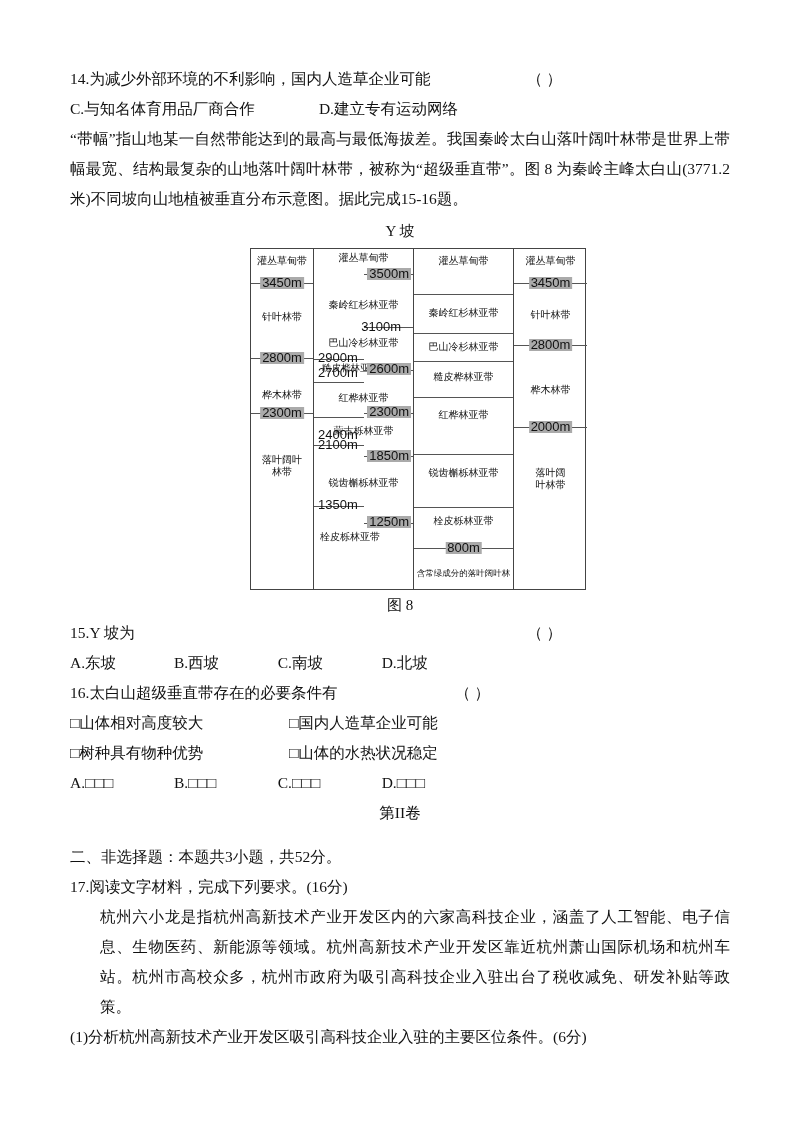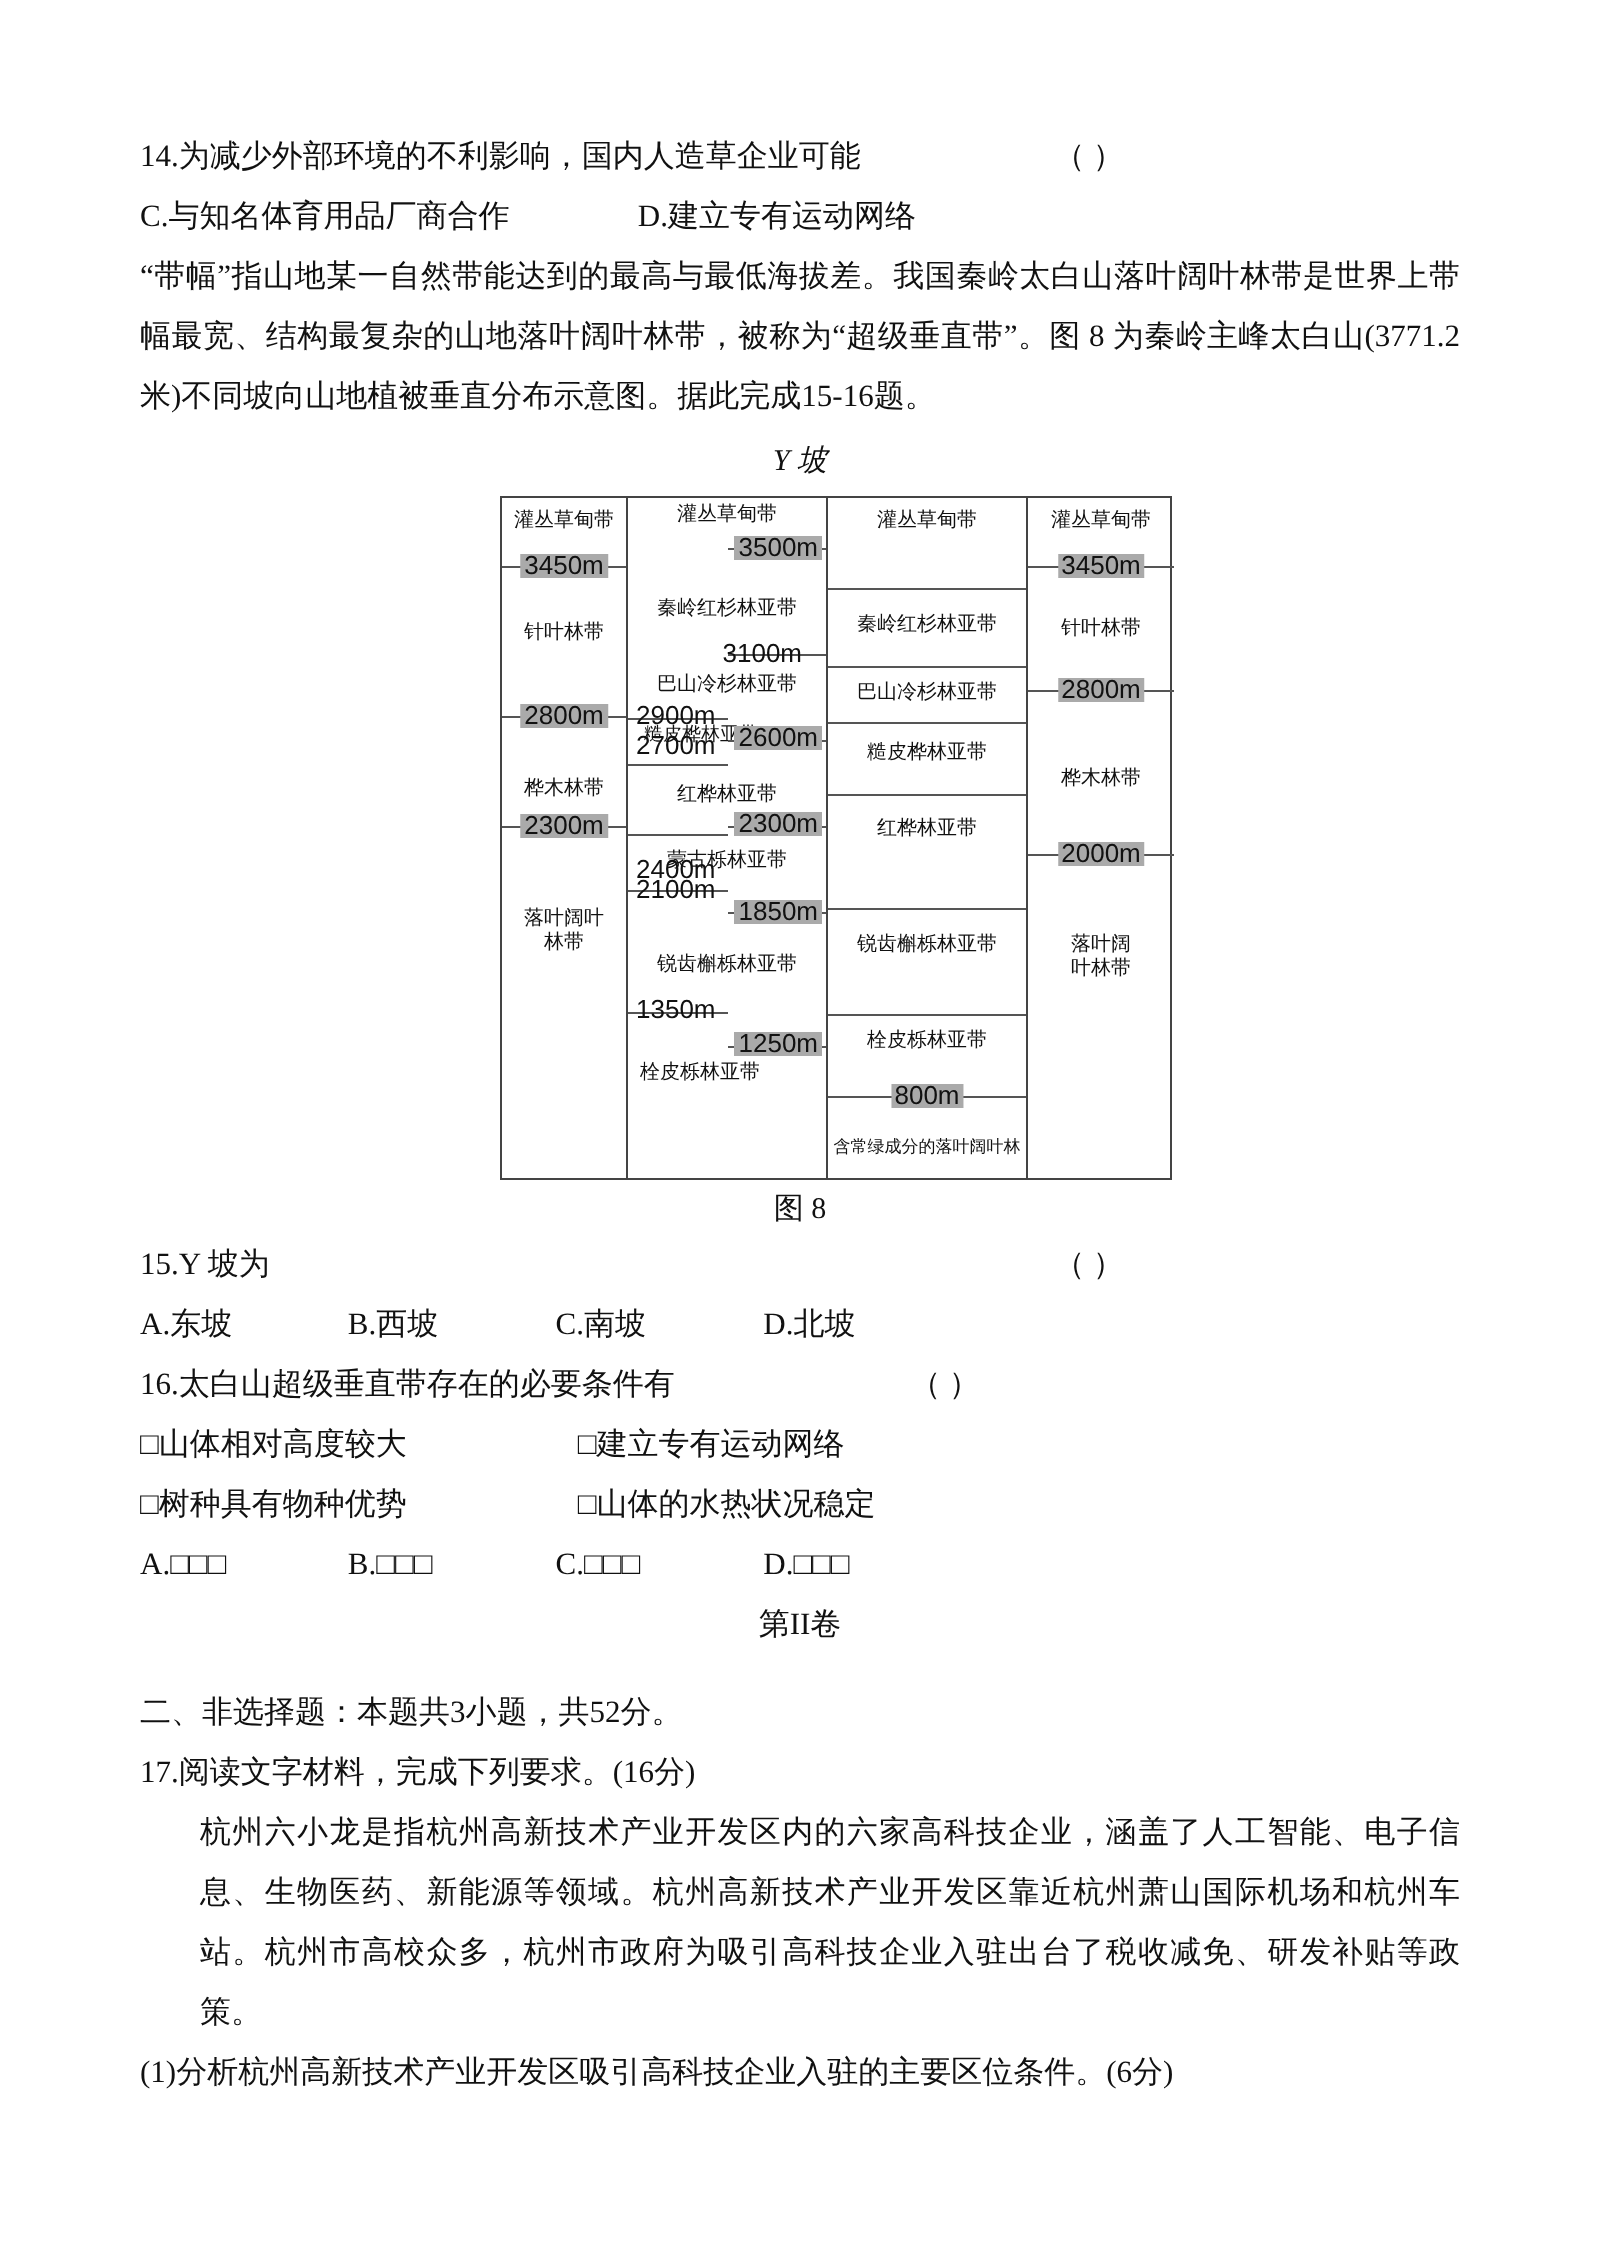--- a/index.html
+++ b/index.html
@@ -13,21 +13,21 @@
   .row { position:relative; line-height:30px; font-size:15.5px; }
   .bracket { position:absolute; top:0; }
   .b457 { left:457px; }
   .b385 { left:385px; }
   .opts2 span { display:inline-block; width:245px; }
   .opts4 span { display:inline-block; width:100px; }
   .conds span { display:inline-block; width:215px; }
   .para { font-size:15.5px; line-height:30px; text-align:justify; }
   .material { margin-left:30px; }
   .centerline { text-align:center; }
-  .slope-label { text-align:center; font-size:15px; line-height:26px; margin-top:4px;font-style:italic; }
+  .slope-label { text-align:center; font-size:15px; line-height:26px; margin-top:4px; }
   .fig-wrap { width:300px; margin:4px auto 0 auto; }
   .fig {
     position:relative; width:336px; height:342px;
     border:1px solid #444; background:#fff;
     font-family:"Liberation Sans","DejaVu Sans",sans-serif;
   }
   .col { position:absolute; top:0; height:100%; border-left:1px solid #444; }
   .c1 { left:0; width:62px; border-left:none; }
   .c2 { left:62px; width:100px; }
   .c3 { left:162px; width:100px; }
@@ -157,21 +157,21 @@
     <span>C.南坡</span>
     <span>D.北坡</span>
   </div>
 
   <div class="row">
     <span>16.太白山超级垂直带存在的必要条件有</span>
     <span class="bracket b385">（ ）</span>
   </div>
   <div class="row conds">
     <span>□山体相对高度较大</span>
-    <span>□建立专有运动网络</span>
+    <span>□国内人造草企业可能</span>
   </div>
   <div class="row conds">
     <span>□树种具有物种优势</span>
     <span>□山体的水热状况稳定</span>
   </div>
   <div class="row opts4">
     <span>A.□□□</span>
     <span>B.□□□</span>
     <span>C.□□□</span>
     <span>D.□□□</span>

